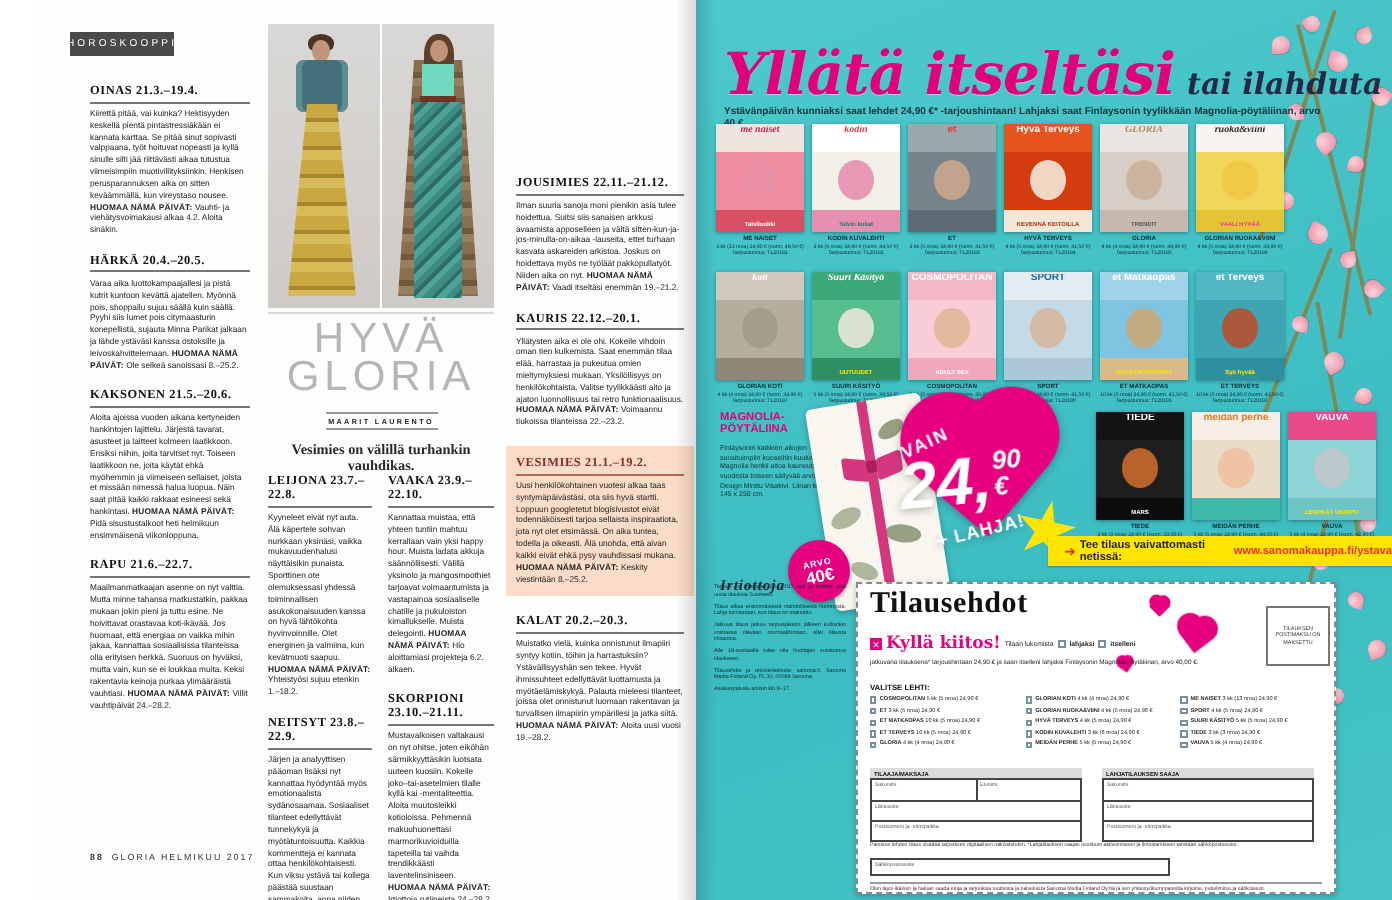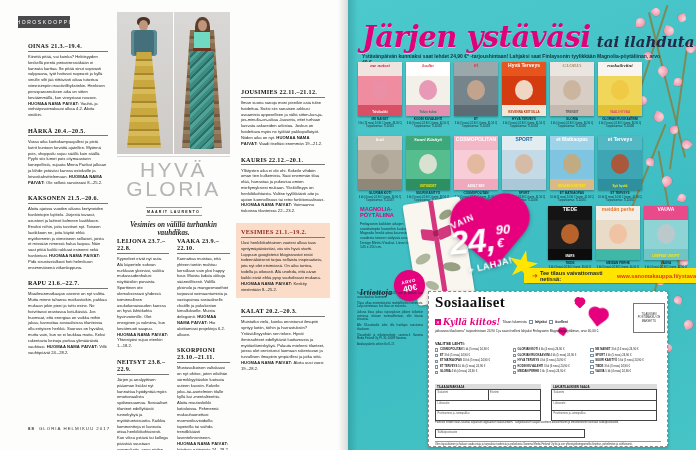--- a/index.html
+++ b/index.html
@@ -1,21 +1,21 @@
 <!DOCTYPE html>
 <html><head>
 <meta charset="utf-8">
 <style>
   html,body{margin:0;padding:0;background:#888;}
   #stage{position:relative;width:696px;height:450px;background:#fff;overflow:hidden;
          font-family:"Liberation Sans",sans-serif;-webkit-font-smoothing:antialiased;}
   #stage *{box-sizing:border-box;}
 
   
-  .lpage{position:absolute;left:0;top:0;width:348px;height:450px;background:#fdfdfc;}
+  .lpage{position:absolute;left:17px;top:0;width:348px;height:450px;background:#fdfdfc;}
   .badge{position:absolute;left:18px;top:16px;width:52px;height:12px;background:#4a4a4c;
          color:#fff;font-size:5px;letter-spacing:1.6px;display:flex;align-items:center;justify-content:center;}
   .col{position:absolute;}
   .sign{margin-bottom:9px;}
   .sign-head{font-family:"Liberation Serif",serif;font-weight:bold;font-size:6.2px;letter-spacing:.3px;
              color:#111;border-bottom:.6px solid #777;padding-bottom:1.5px;margin-bottom:2.5px;}
   .sign-body{font-size:4.15px;line-height:1.4;color:#1c1c1c;}
   .sign-body b{letter-spacing:.1px;}
   .sign.hl{background:#fbdcc8;padding:5px 5px 6px 5px;margin-left:-5px;margin-right:-5px;}
   .sign.hl .sign-head{color:#8e2a1e;border-color:#b06a52;}
@@ -37,21 +37,21 @@
          clip-path:polygon(20% 0,80% 0,100% 100%,0 100%);}
   .top2{left:20px;top:20px;width:16px;height:16px;background:#6fd9c1;}
   .belt2{left:19px;top:36px;width:18px;height:3px;background:#6e3421;}
   .skirt2{left:16px;top:39px;width:24px;height:98px;background:repeating-linear-gradient(135deg,#3d8c83 0 3px,#2f6e67 3px 5px,#4fa296 5px 8px);}
   .phline{position:absolute;left:117px;top:156px;width:113px;border-top:.6px solid #d8d8d8;}
 
   .titleblock{position:absolute;left:117px;top:160px;width:113px;text-align:center;}
   .hyva{font-size:21px;line-height:.92;letter-spacing:2.5px;color:#b3b5b7;font-weight:400;}
   .byline{display:inline-block;margin-top:3px;padding:1.5px 0;border-top:.6px solid #999;border-bottom:.6px solid #999;
           font-size:3.6px;font-weight:bold;letter-spacing:1.2px;color:#222;min-width:56px;}
-  .deck{margin:4px auto 18px;width:100px;font-family:"Liberation Serif",serif;font-style:italic;font-weight:bold;
+  .deck{margin:4px auto 18px;width:100px;font-family:"Liberation Serif",serif;font-weight:bold;
         font-size:7.2px;line-height:1.2;color:#2a2a2a;}
 
   
   .rpage{position:absolute;left:348px;top:0;width:348px;height:450px;background:linear-gradient(160deg,#4cc9cc,#3dbdc2 60%,#46c4c6);overflow:hidden;}
   .rp{position:absolute;}
   .headline{left:14px;top:20px;display:flex;align-items:baseline;gap:6px;white-space:nowrap;}
   .hl-script{font-family:"DejaVu Serif",serif;font-style:italic;font-weight:bold;font-size:29px;color:#e0007a;
              text-shadow:0 .5px 0 rgba(255,255,255,.4);letter-spacing:-.5px;}
   .hl-rest{font-family:"DejaVu Serif",serif;font-style:italic;font-weight:bold;font-size:15px;color:#232a47;}
   .subline{left:14px;top:53px;width:300px;font-size:5px;font-weight:bold;color:#15323a;}
@@ -104,21 +104,21 @@
 
   .terms{left:9px;top:292px;width:66px;font-size:2.7px;line-height:1.3;color:#0e2f36;text-align:justify;}
   .terms p{margin:0 0 2.5px 0;}
 
   .form{left:80px;top:291px;width:240px;height:156px;background:#fff;border:1px dashed #8a8a8a;
         box-shadow:0 1px 3px rgba(0,0,0,.25);}
   .f{position:absolute;}
   .f-title{left:6px;top:2px;font-family:"Liberation Serif",serif;font-weight:bold;font-size:15px;color:#111;letter-spacing:.3px;}
   .f-yes{left:6px;top:25px;display:flex;align-items:center;gap:2px;}
   .xbox{width:6px;height:6px;background:#e6007e;color:#fff;font-size:4.5px;display:flex;align-items:center;justify-content:center;}
-  .kyl{font-family:"DejaVu Serif",serif;font-style:italic;font-weight:bold;font-size:8.5px;color:#e6007e;text-align:right;}
+  .kyl{font-family:"DejaVu Serif",serif;font-weight:bold;font-size:8.5px;color:#e6007e;text-align:right;}
   .tila{font-size:3.4px;color:#222;}
   .cb{width:4px;height:4px;border:.5px solid #7a8fa0;background:#fff;}
   .cbl{font-size:3.4px;font-weight:bold;color:#222;}
   .f-cont{left:6px;top:37px;width:190px;font-size:3.2px;line-height:1.3;color:#222;}
   .f-val{left:6px;top:49px;font-size:3.9px;font-weight:bold;color:#111;}
   .opts{left:6px;top:56px;width:228px;display:flex;gap:5px;}
   .optcol{width:74px;}
   .opt{display:flex;gap:1.5px;margin-bottom:1.8px;align-items:flex-start;}
   .opt .cb{margin-top:.4px;flex:none;width:3.4px;height:3.4px;}
   .opt .ot{font-size:2.8px;line-height:1.15;color:#222;}
@@ -267,21 +267,21 @@
         <div class="blossom" style="left: 302px; top: 214px; width: 9px; height: 9px; transform: rotate(75deg);"></div>
         <div class="blossom" style="left: 318px; top: 236px; width: 10px; height: 10px; transform: rotate(128deg);"></div>
         <div class="blossom" style="left: 332px; top: 258px; width: 8px; height: 8px; transform: rotate(181deg);"></div>
         <div class="blossom" style="left: 308px; top: 276px; width: 9px; height: 9px; transform: rotate(234deg);"></div>
         <div class="blossom" style="left: 326px; top: 296px; width: 8px; height: 8px; transform: rotate(287deg);"></div>
         <div class="blossom" style="left: 336px; top: 320px; width: 9px; height: 9px; transform: rotate(340deg);"></div>
         <div class="blossom" style="left: 316px; top: 344px; width: 8px; height: 8px; transform: rotate(33deg);"></div>
       </div>
 
     <div class="rp headline">
-      <span class="hl-script">Järjen ystäväsi</span>
+      <span class="hl-script">Yllätä itseltäsi</span>
       <span class="hl-rest">tai ilahduta itseäsi!</span>
     </div>
     <div class="rp subline">Ystävänpäivän kunniaksi saat lehdet 24,90 €* -tarjoushintaan! Lahjaksi saat Finlaysonin tyylikkään Magnolia-pöytäliinan, arvo 40 €.</div>
 
     <div id="covers">
         <div class="cover" style="left: 10px; top: 62px; background: linear-gradient(rgb(240, 228, 224) 0px, rgb(240, 228, 224) 26%, rgb(239, 140, 160) 26%, rgb(239, 140, 160) 80%, rgb(217, 79, 99) 80%, rgb(217, 79, 99) 100%);">
           <div class="cv-blob" style="background: rgb(233, 143, 165);"></div>
           <div class="cv-logo serif" style="color: rgb(200, 37, 75);">me naiset</div>
           <div class="cv-sub" style="color: rgb(255, 255, 255);">Talvilookki</div>
         </div>
@@ -471,21 +471,21 @@
     <div class="rp terms" id="terms">
         <p>Tarjous on voimassa 28.2.2017 asti ja koskee vain uusia tilauksia Suomeen.</p>
         <p>Tilaus alkaa ensimmäisestä mahdollisesta numerosta. Lahja toimitetaan, kun tilaus on maksettu.</p>
         <p>Jatkuva tilaus jatkuu tarjousjakson jälkeen kulloinkin voimassa olevaan normaalihintaan, ellei tilausta irtisanota.</p>
         <p>Alle 18-vuotiaalla tulee olla huoltajan suostumus tilaukseen.</p>
         <p>Tilausehdot ja rekisteriseloste: sanoma.fi. Sanoma Media Finland Oy, PL 30, 00089 Sanoma.</p>
         <p>Asiakaspalvelu arkisin klo 8–17.</p>
       </div>
 
     <div class="rp form">
-      <div class="f f-title">Sosiaaliset</div>
+      <div class="f f-title">Tilausehdot</div>
 
       <div class="f heart fheart" style="left:144px;top:6px;width:13px;height:12px;"></div>
       <div class="f heart fheart" style="left:156px;top:16px;width:25px;height:23px;transform:rotate(8deg);"></div>
       <div class="f heart fheart" style="left:128px;top:36px;width:11px;height:10px;transform:rotate(-10deg);"></div>
 
       <div class="f stamp">TILAUKSEN POSTIMAKSU ON MAKSETTU</div>
 
       <div class="f f-yes">
         <span class="xbox">✕</span>
         <span class="kyl">Kyllä kiitos!</span>

